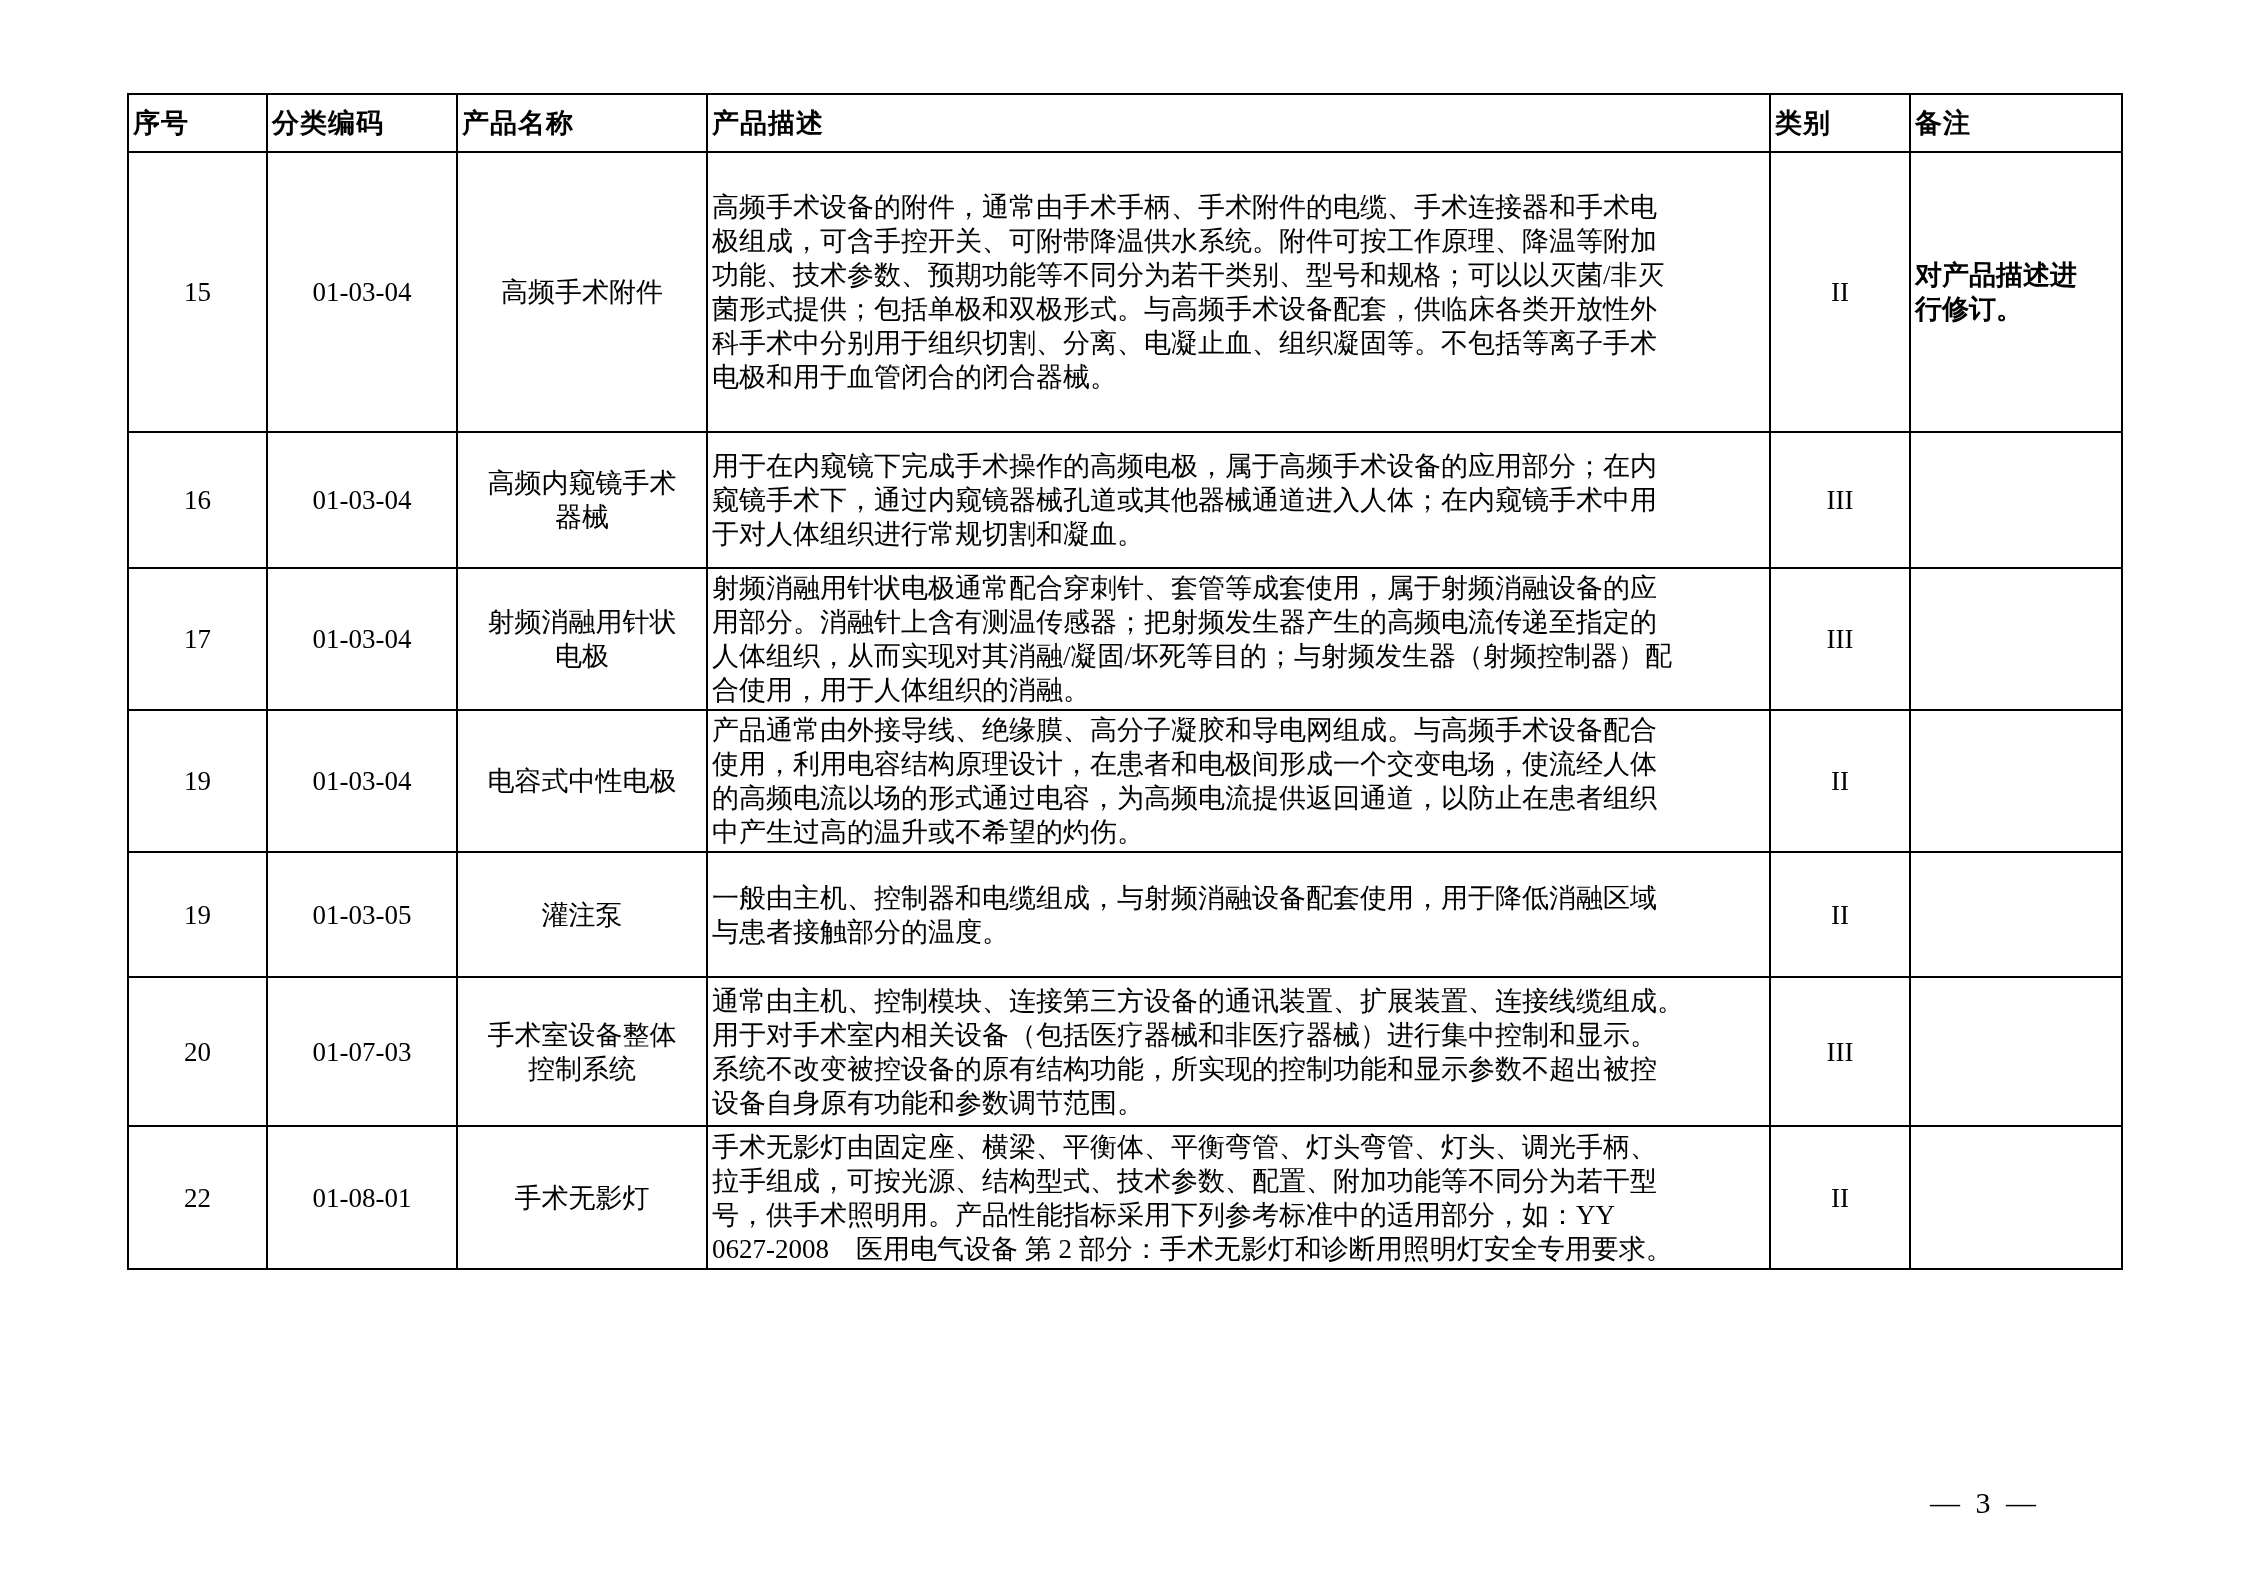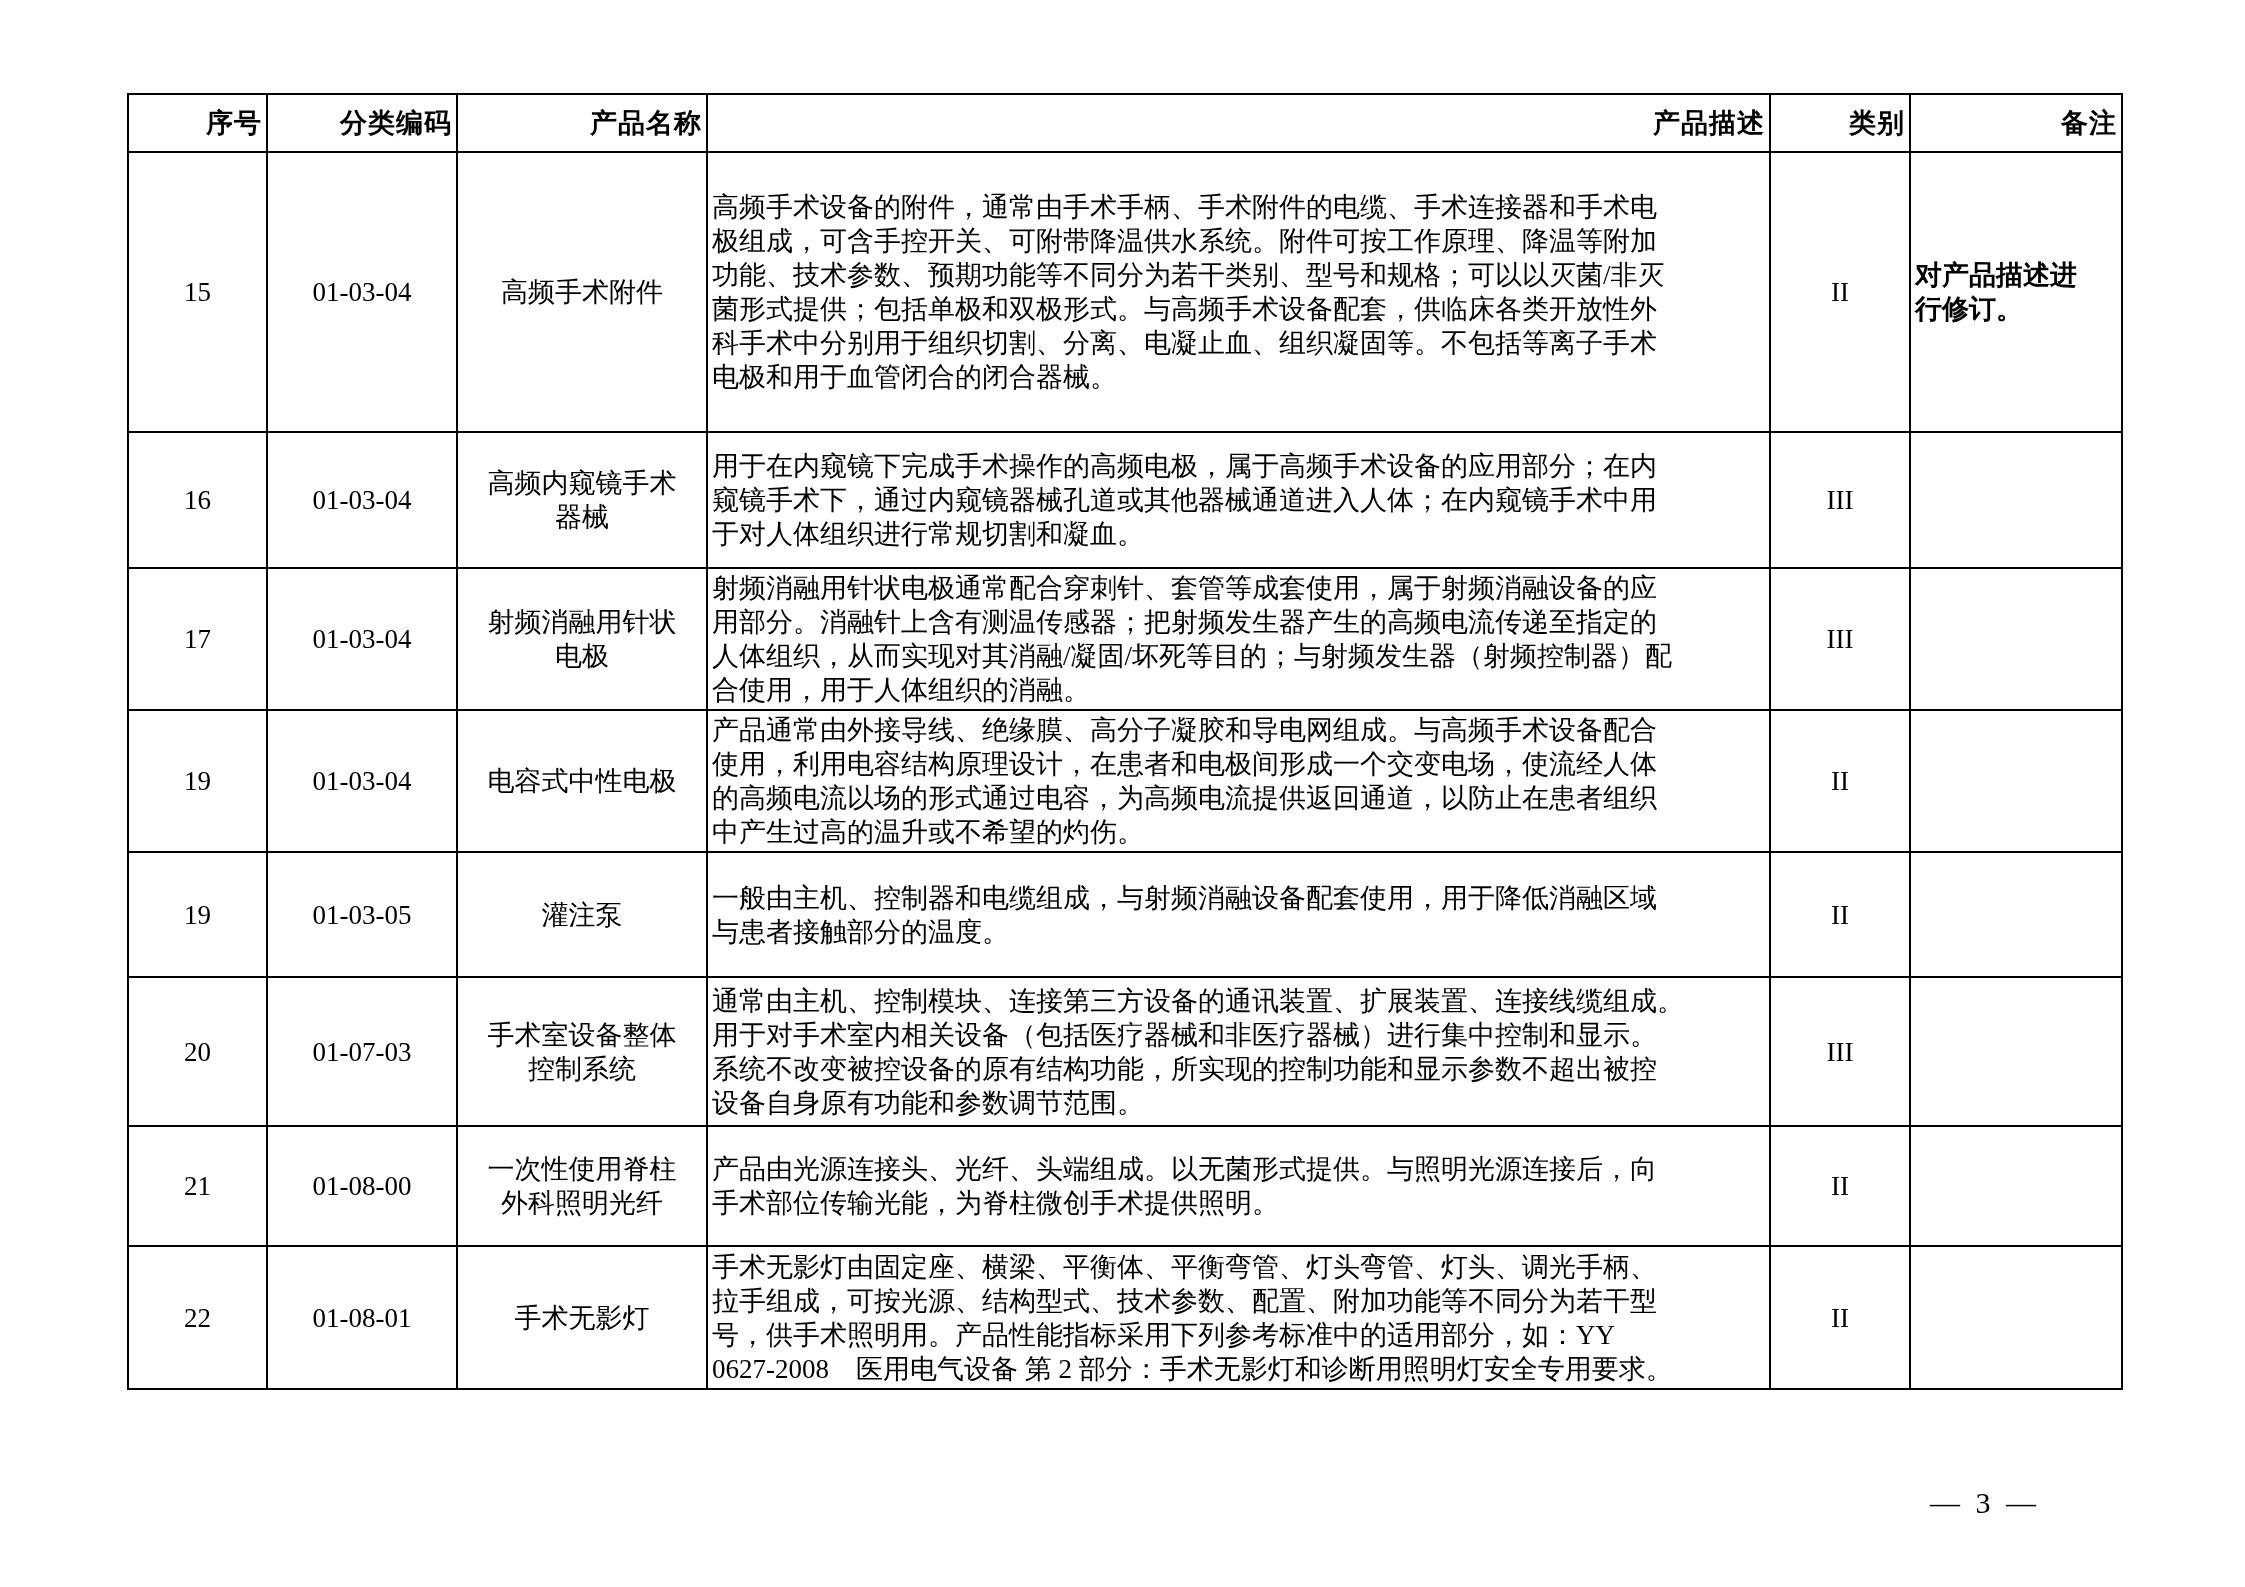--- a/index.html
+++ b/index.html
@@ -30,21 +30,21 @@
     border: 2px solid #000000;
     vertical-align: middle;
     font-size: 27px;
     line-height: 34px;
     padding: 2px 4px;
     overflow: hidden;
   }
   th.hdr {
     font-size: 30px;
     font-weight: bold;
-    text-align: right;
+    text-align: left;
     height: 52px;
     letter-spacing: 1px;
   }
   td.c-index, td.c-code, td.c-category {
     text-align: center;
     border-radius: 9px;
   }
   td.c-name {
     text-align: center;
     white-space: pre-line;
@@ -164,30 +164,20 @@
       <td class="c-code">01-07-03</td>
       <td class="c-name">手术室设备整体
 控制系统</td>
       <td class="c-desc">通常由主机、控制模块、连接第三方设备的通讯装置、扩展装置、连接线缆组成。
 用于对手术室内相关设备（包括医疗器械和非医疗器械）进行集中控制和显示。
 系统不改变被控设备的原有结构功能，所实现的控制功能和显示参数不超出被控
 设备自身原有功能和参数调节范围。</td>
       <td class="c-category">III</td>
       <td class="c-remark"></td>
     </tr>
-    <tr class="r21">
-      <td class="c-index">21</td>
-      <td class="c-code">01-08-00</td>
-      <td class="c-name">一次性使用脊柱
-外科照明光纤</td>
-      <td class="c-desc">产品由光源连接头、光纤、头端组成。以无菌形式提供。与照明光源连接后，向
-手术部位传输光能，为脊柱微创手术提供照明。</td>
-      <td class="c-category">II</td>
-      <td class="c-remark"></td>
-    </tr>
     <tr class="r22">
       <td class="c-index">22</td>
       <td class="c-code">01-08-01</td>
       <td class="c-name">手术无影灯</td>
       <td class="c-desc">手术无影灯由固定座、横梁、平衡体、平衡弯管、灯头弯管、灯头、调光手柄、
 拉手组成，可按光源、结构型式、技术参数、配置、附加功能等不同分为若干型
 号，供手术照明用。产品性能指标采用下列参考标准中的适用部分，如：YY
 0627-2008　医用电气设备 第 2 部分：手术无影灯和诊断用照明灯安全专用要求。</td>
       <td class="c-category">II</td>
       <td class="c-remark"></td>

